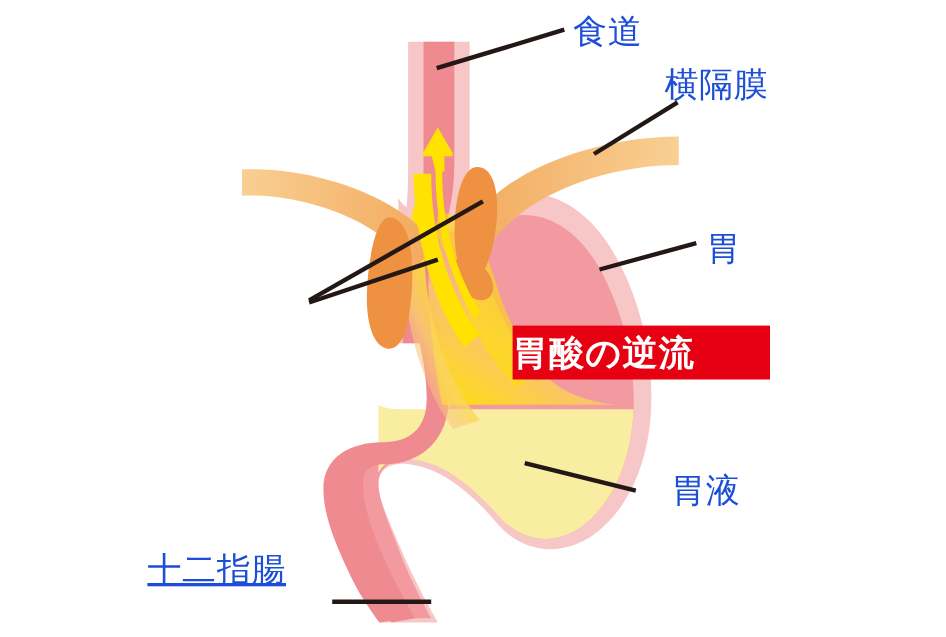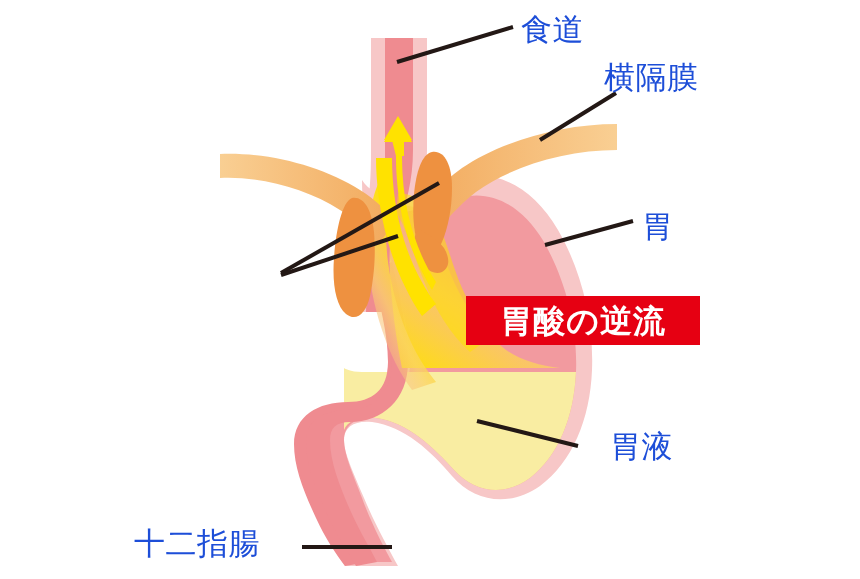--- a/index.html
+++ b/index.html
@@ -33,32 +33,32 @@
     font-size: 31px;
     line-height: 1;
     white-space: nowrap;
     letter-spacing: 0.5px;
   }
   #lbl-esophagus  { left: 521px; top: 14px;  }
   #lbl-diaphragm  { left: 604px; top: 62px;  }
   #lbl-stomach    { left: 642px; top: 211px; }
   #lbl-gastric    { left: 610px; top: 431px; }
   #lbl-sphincter  { left: 112px; top: 283px; }
-  #lbl-duodenum   { left: 134px; top: 528px; }
+  #lbl-duodenum   { left: 134px; top: 503px; text-decoration: underline; }
 
   #reflux-badge {
     position: absolute;
     left: 466px;
     top: 296px;
     width: 234px;
     height: 49px;
     background: #e60012;
     display: flex;
     align-items: center;
-    justify-content: center;
+    justify-content: flex-start;
   }
   #reflux-badge .badge-text {
     color: #ffffff;
     font-family: "DejaVu Sans", "Liberation Sans", sans-serif;
     font-size: 32px;
     font-weight: bold;
     line-height: 1;
     white-space: nowrap;
     letter-spacing: 1px;
   }

